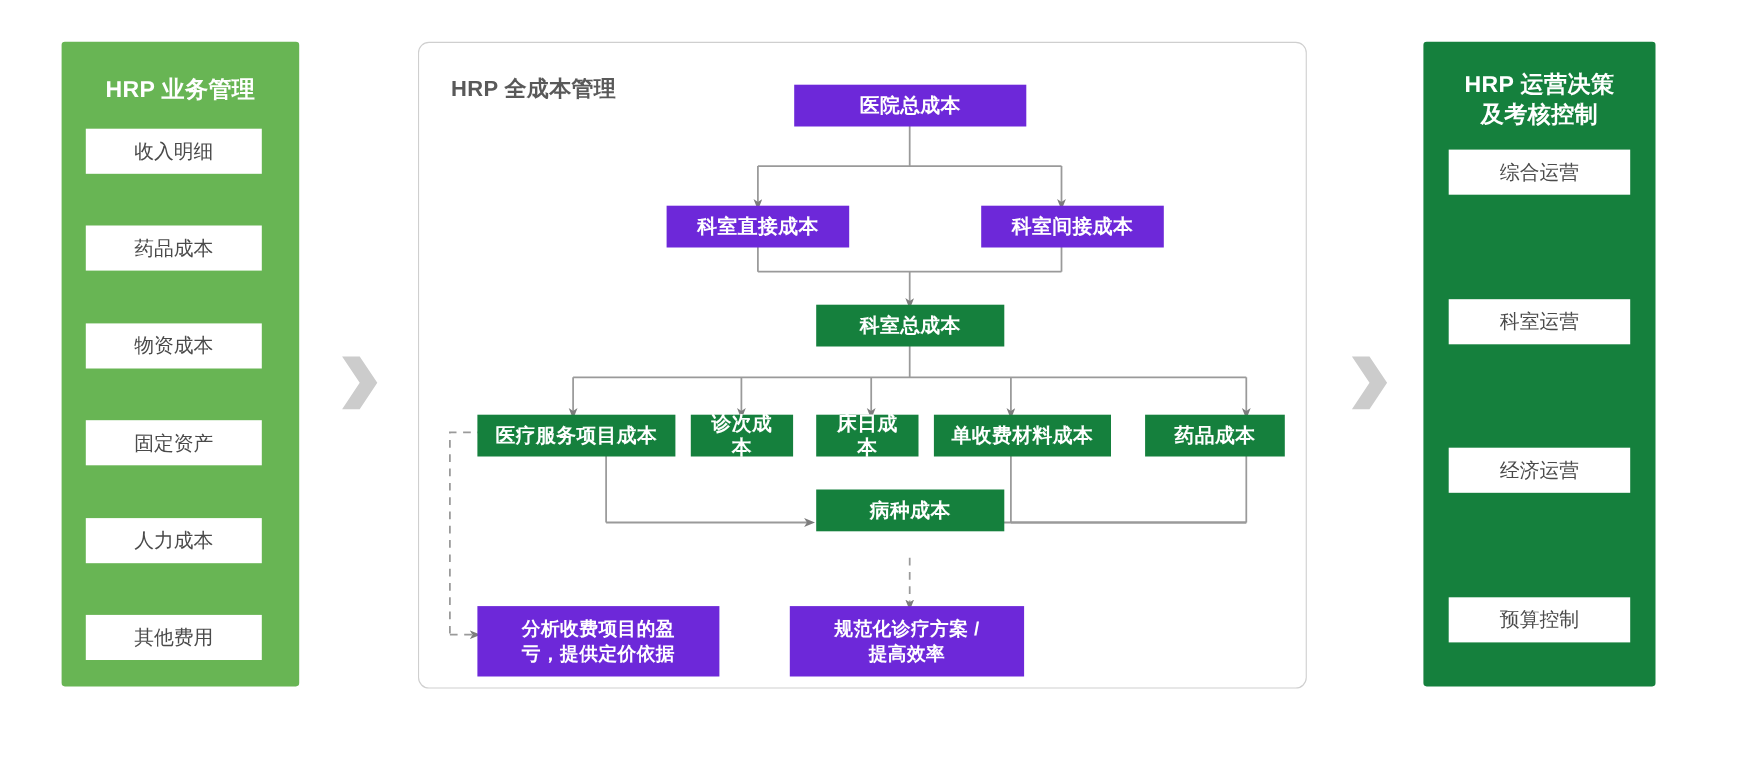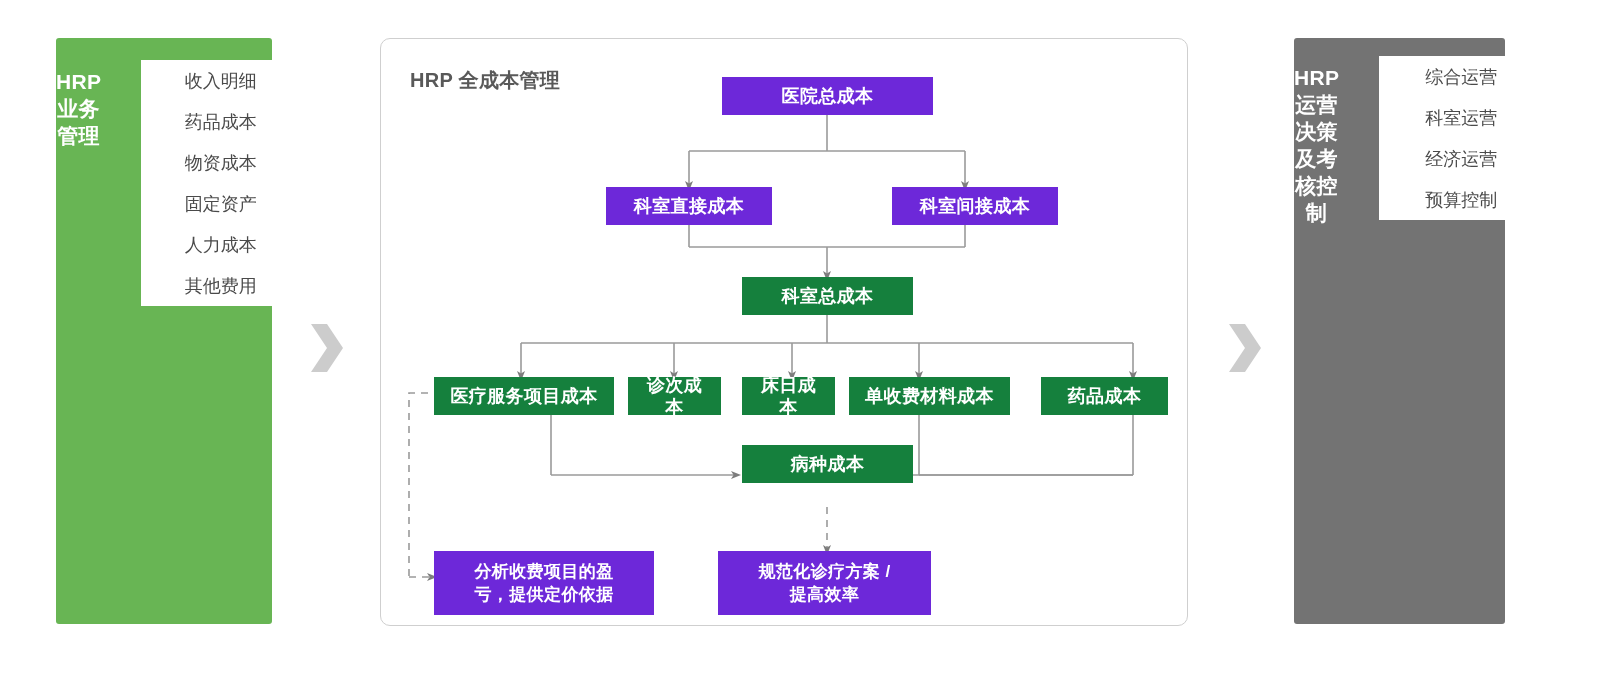--- a/index.html
+++ b/index.html
@@ -9,25 +9,25 @@
     font-family: "Liberation Sans", "DejaVu Sans", sans-serif;
     overflow: hidden;
   }
   #stage { position: relative; width: 1604px; height: 696px; }
 
   
   .side-panel {
     position: absolute;
     border-radius: 3px;
     display: flex;
-    align-items: flex-start;
-    gap: 40px;
+    flex-direction: column;
+    align-items: center;
   }
   .side-panel.left  { left: 56px;   top: 38px; width: 216px; height: 586px; background: #68b554; }
-  .side-panel.right { left: 1294px; top: 38px; width: 211px; height: 586px; background: #737373; }
+  .side-panel.right { left: 1294px; top: 38px; width: 211px; height: 586px; background: #15803d; }
 
   .panel-title {
     color: #ffffff;
     font-weight: bold;
     font-size: 21px;
     line-height: 27px;
     text-align: center;
     letter-spacing: .3px;
   }
   .side-panel.left  .panel-title { margin-top: 30px; }

